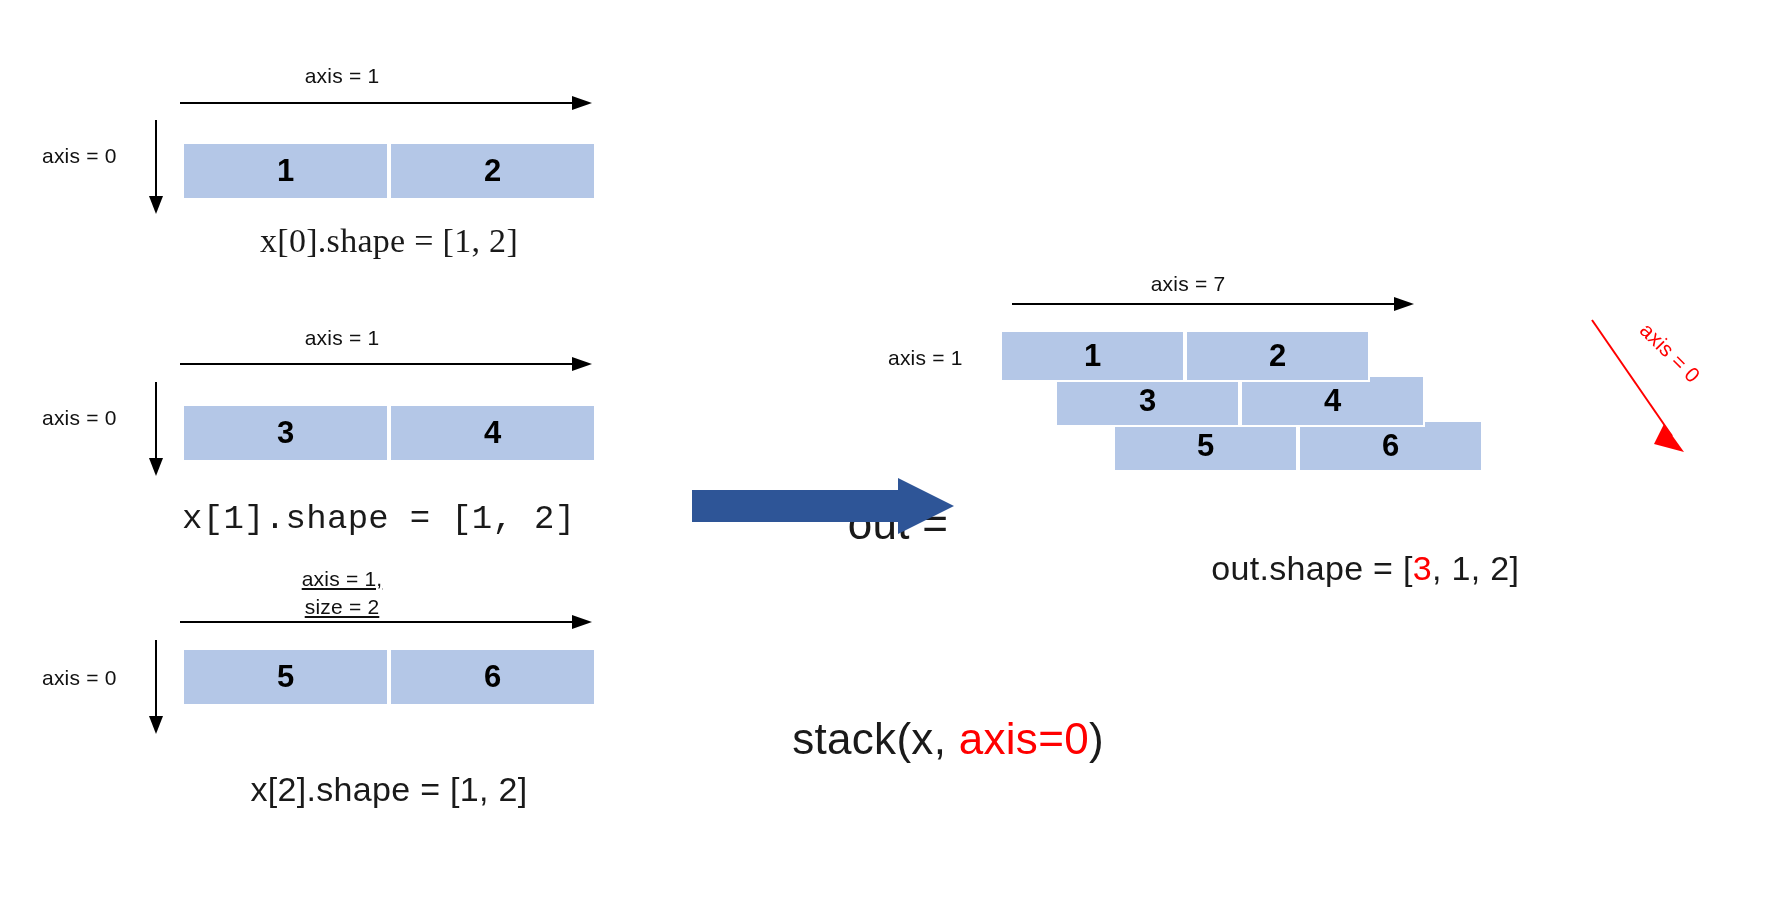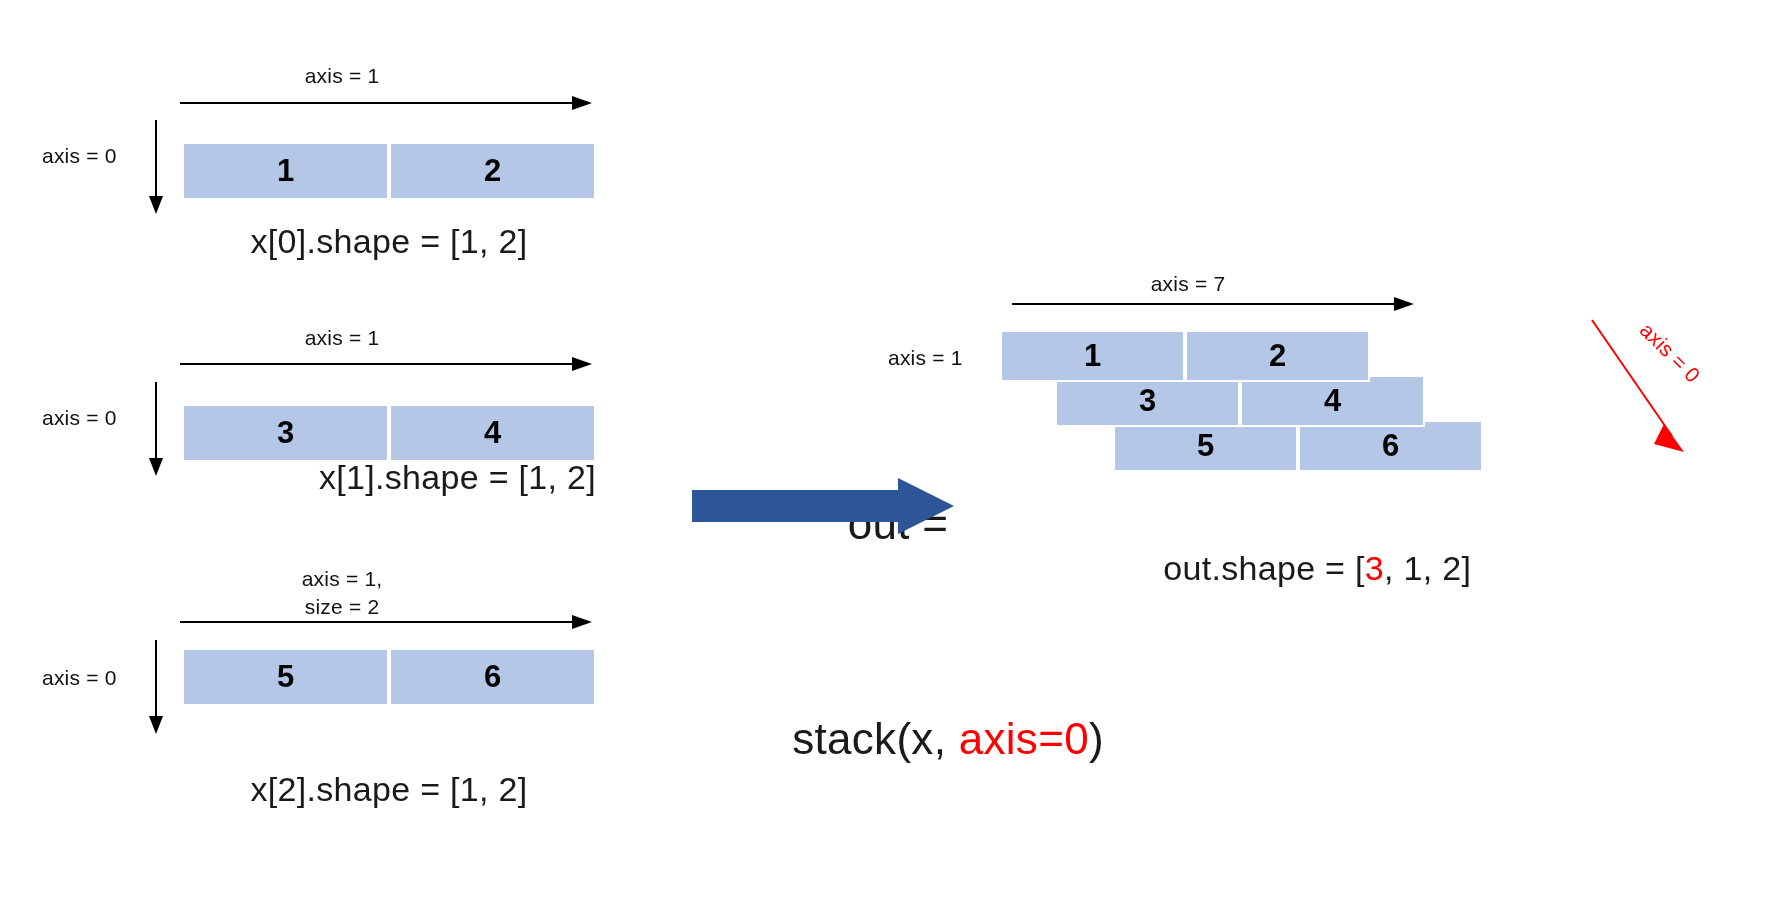--- a/index.html
+++ b/index.html
@@ -89,21 +89,21 @@
     <svg class="abs" width="20" height="96" style="left:146px;top:120px;">
       <line x1="10" y1="0" x2="10" y2="76" stroke="#000000" stroke-width="2"></line>
       <polygon points="3,76 17,76 10,94" fill="#000000"></polygon>
     </svg>
 
     <div class="abs" style="left:182px;top:142px;width:414px;height:58px;">
       <div class="cell" style="left:0;top:0;width:207px;height:58px;">1</div>
       <div class="cell" style="left:207px;top:0;width:207px;height:58px;">2</div>
     </div>
 
-    <div class="abs shape-caption center" style="left:182px;top:222px;width:414px;text-align:center;">x[0].shape = [1, 2]</div>
+    <div class="abs shape-caption center" style="left:182px;top:222px;width:414px;text-align:center;font-family:Liberation Serif, serif;">x[0].shape = [1, 2]</div>
   </div>
 
   <div class="abs" style="left:0;top:0;">
 
     <div class="abs axis-label center" style="left:282px;top:324px;width:120px;">axis = 1</div>
 
     <svg class="abs" width="420" height="20" style="left:180px;top:354px;">
       <line x1="0" y1="10" x2="392" y2="10" stroke="#000000" stroke-width="2"></line>
       <polygon points="392,3 412,10 392,17" fill="#000000"></polygon>
     </svg>
@@ -113,26 +113,26 @@
     <svg class="abs" width="20" height="96" style="left:146px;top:382px;">
       <line x1="10" y1="0" x2="10" y2="76" stroke="#000000" stroke-width="2"></line>
       <polygon points="3,76 17,76 10,94" fill="#000000"></polygon>
     </svg>
 
     <div class="abs" style="left:182px;top:404px;width:414px;height:58px;">
       <div class="cell" style="left:0;top:0;width:207px;height:58px;">3</div>
       <div class="cell" style="left:207px;top:0;width:207px;height:58px;">4</div>
     </div>
 
-    <div class="abs shape-caption" style="left:182px;top:458px;width:414px;text-align:right;">x[1].shape = [1, 2]</div>
-  </div>
-
-  <div class="abs" style="left:0;top:0;">
-
-    <div class="abs axis-label center" style="left:282px;top:565px;width:120px;">axis = 1,
+    <div class="abs shape-caption" style="left:182px;top:500px;width:414px;text-align:left;font-family:Liberation Mono, monospace;">x[1].shape = [1, 2]</div>
+  </div>
+
+  <div class="abs" style="left:0;top:0;">
+
+    <div class="abs axis-label center" style="left:282px;top:565px;width:120px;text-decoration:underline;">axis = 1,
 size = 2</div>
 
     <svg class="abs" width="420" height="20" style="left:180px;top:612px;">
       <line x1="0" y1="10" x2="392" y2="10" stroke="#000000" stroke-width="2"></line>
       <polygon points="392,3 412,10 392,17" fill="#000000"></polygon>
     </svg>
 
     <div class="abs axis-label" style="left:42px;top:664px;">axis = 0</div>
 
     <svg class="abs" width="20" height="96" style="left:146px;top:640px;">
@@ -195,18 +195,18 @@
         <div class="cell" style="left:0;top:0;width:185px;height:52px;">3</div>
         <div class="cell" style="left:185px;top:0;width:185px;height:52px;">4</div>
       </div>
 
       <div class="abs" style="left:0px;top:0px;width:370px;height:52px;">
         <div class="cell" style="left:0;top:0;width:185px;height:52px;">1</div>
         <div class="cell" style="left:185px;top:0;width:185px;height:52px;">2</div>
       </div>
     </div>
 
-    <div class="abs shape-caption" style="left:1078px;top:510px;width:420px;text-align:center;">
+    <div class="abs shape-caption" style="left:1126px;top:510px;width:420px;text-align:center;">
       <span>out.shape = [</span><span class="red">3</span><span>, 1, 2]</span>
     </div>
   </div>
 
 </div>
 
 </body></html>

